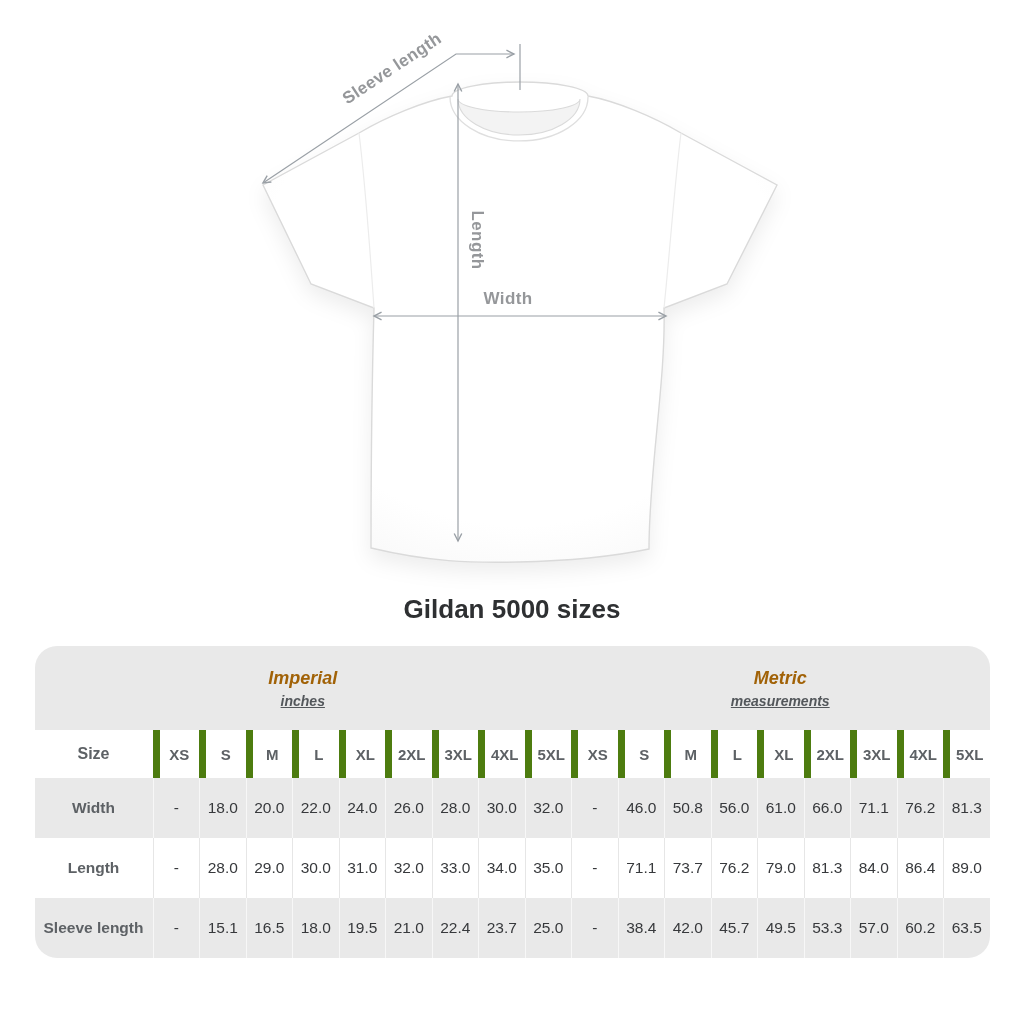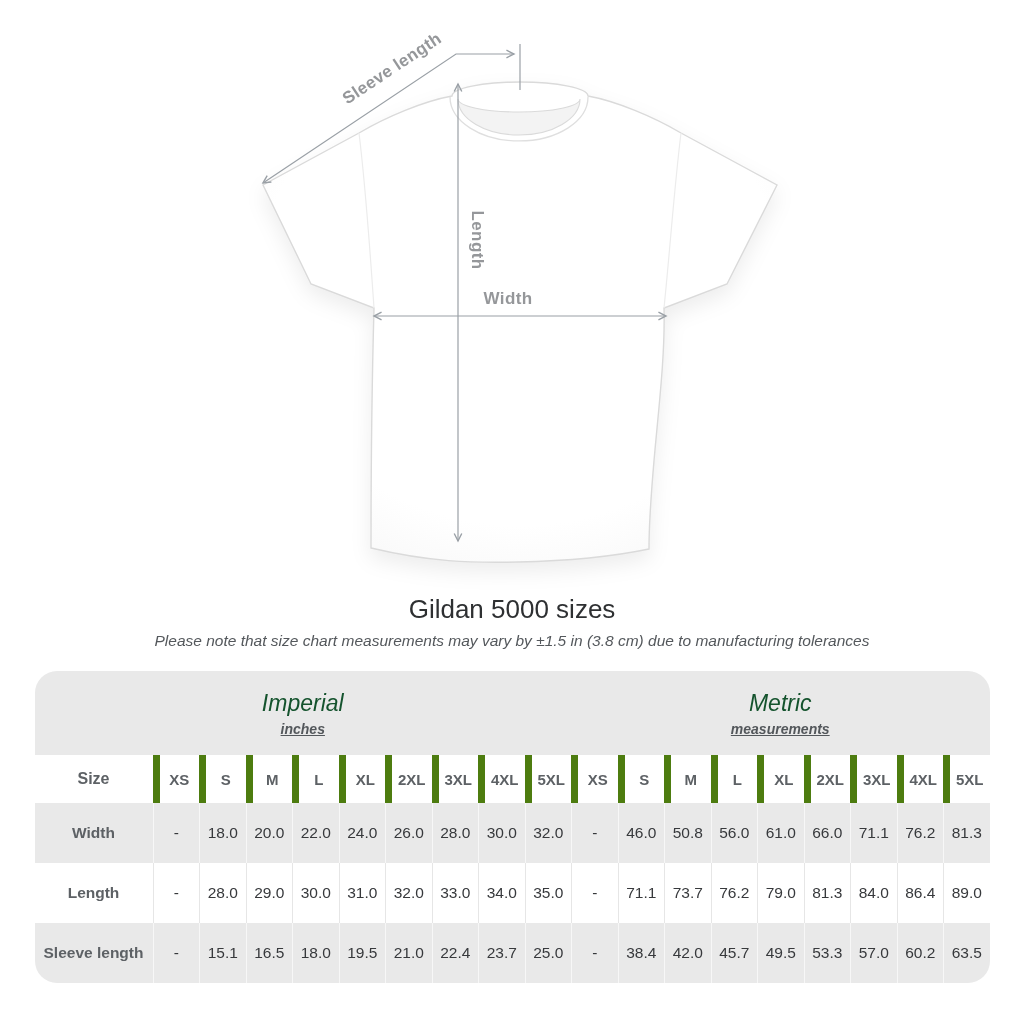--- a/index.html
+++ b/index.html
@@ -9,31 +9,31 @@
   
   .diagram{display:block;width:1024px;height:592px;}
   .shirt-body{fill:url(#shirtfill);stroke:#dadada;stroke-width:1.4;filter:drop-shadow(0 9px 10px rgba(0,0,0,.07));}
   .collar-seam{fill:none;stroke:#dfdfdf;stroke-width:1.3;}
   .neck-hole{fill:#f3f3f3;stroke:#dadada;stroke-width:1.1;}
   .seam{fill:none;stroke:#ececec;stroke-width:1.2;}
   .ann-line{stroke:#9aa0a6;stroke-width:1.2;fill:none;}
   .ann-text{fill:#95979a;font-size:17px;font-weight:700;letter-spacing:.4px;}
 
   
-  .title{margin:2px 0 0;text-align:center;font-size:26px;font-weight:400;color:#2e3032;}
+  .title{margin:2px 0 0;text-align:center;font-size:26px;font-weight:700;color:#2e3032;}
   .subtitle{margin:7px 0 0;text-align:center;font-size:15.5px;font-style:italic;color:#54585c;}
 
   
   table.size-table{margin:21px auto 0;width:955px;border-collapse:separate;border-spacing:0;table-layout:fixed;}
   col.c-label{width:118px;}
   th,td{padding:0;text-align:center;vertical-align:middle;font-size:15.5px;}
   tr.band th{height:84px;background:#e9e9e9;}
   th.band-left{border-radius:22px 0 0 0;}
   th.band-right{border-radius:0 22px 0 0;}
-  .g-title{font-size:23px;font-weight:400;font-style:italic;color:#14532d;}
+  .g-title{font-size:18px;font-weight:700;font-style:italic;color:#a16207;}
   .g-sub{font-size:14px;font-style:italic;color:#53575b;margin-top:4px;text-decoration:underline;}
   tr.sizes th{height:48px;background:#ffffff;font-weight:700;font-size:15px;color:#5d6165;}
   tr.sizes th:first-child{font-size:16px;}
   tr.sizes > *+*{border-left:7px solid #4d7c0f;}
   tbody tr{height:60px;}
   tbody th{font-weight:700;font-size:15.5px;color:#5d6165;}
   tbody td{color:#37393c;}
   tbody tr.gray th,tbody tr.gray td{background:#e9e9e9;}
   tbody tr.white th,tbody tr.white td{background:#ffffff;}
   tbody tr.white > *+*{border-left:1px solid #e6e6e6;}
@@ -89,21 +89,20 @@
       <text class="ann-text" x="472" y="240" text-anchor="middle" transform="rotate(90 472 240)">Length</text>
     </g>
 
     <g>
       <line class="ann-line" x1="374" y1="316" x2="666" y2="316" marker-start="url(#arrow)" marker-end="url(#arrow)"></line>
       <text class="ann-text" x="508" y="304" text-anchor="middle">Width</text>
     </g>
   </svg>
 
   <h1 class="title">Gildan 5000 sizes</h1>
-  <p class="subtitle">Please note that size chart measurements may vary by ±1.5 in (3.8 cm) due to manufacturing tolerances</p>
 
   <table class="size-table">
     <colgroup>
       <col class="c-label">
         <col span="18">
     </colgroup>
     <thead>
       <tr class="band">
         <th colspan="10" class="band-left">
           <div class="g-title">Imperial</div>

